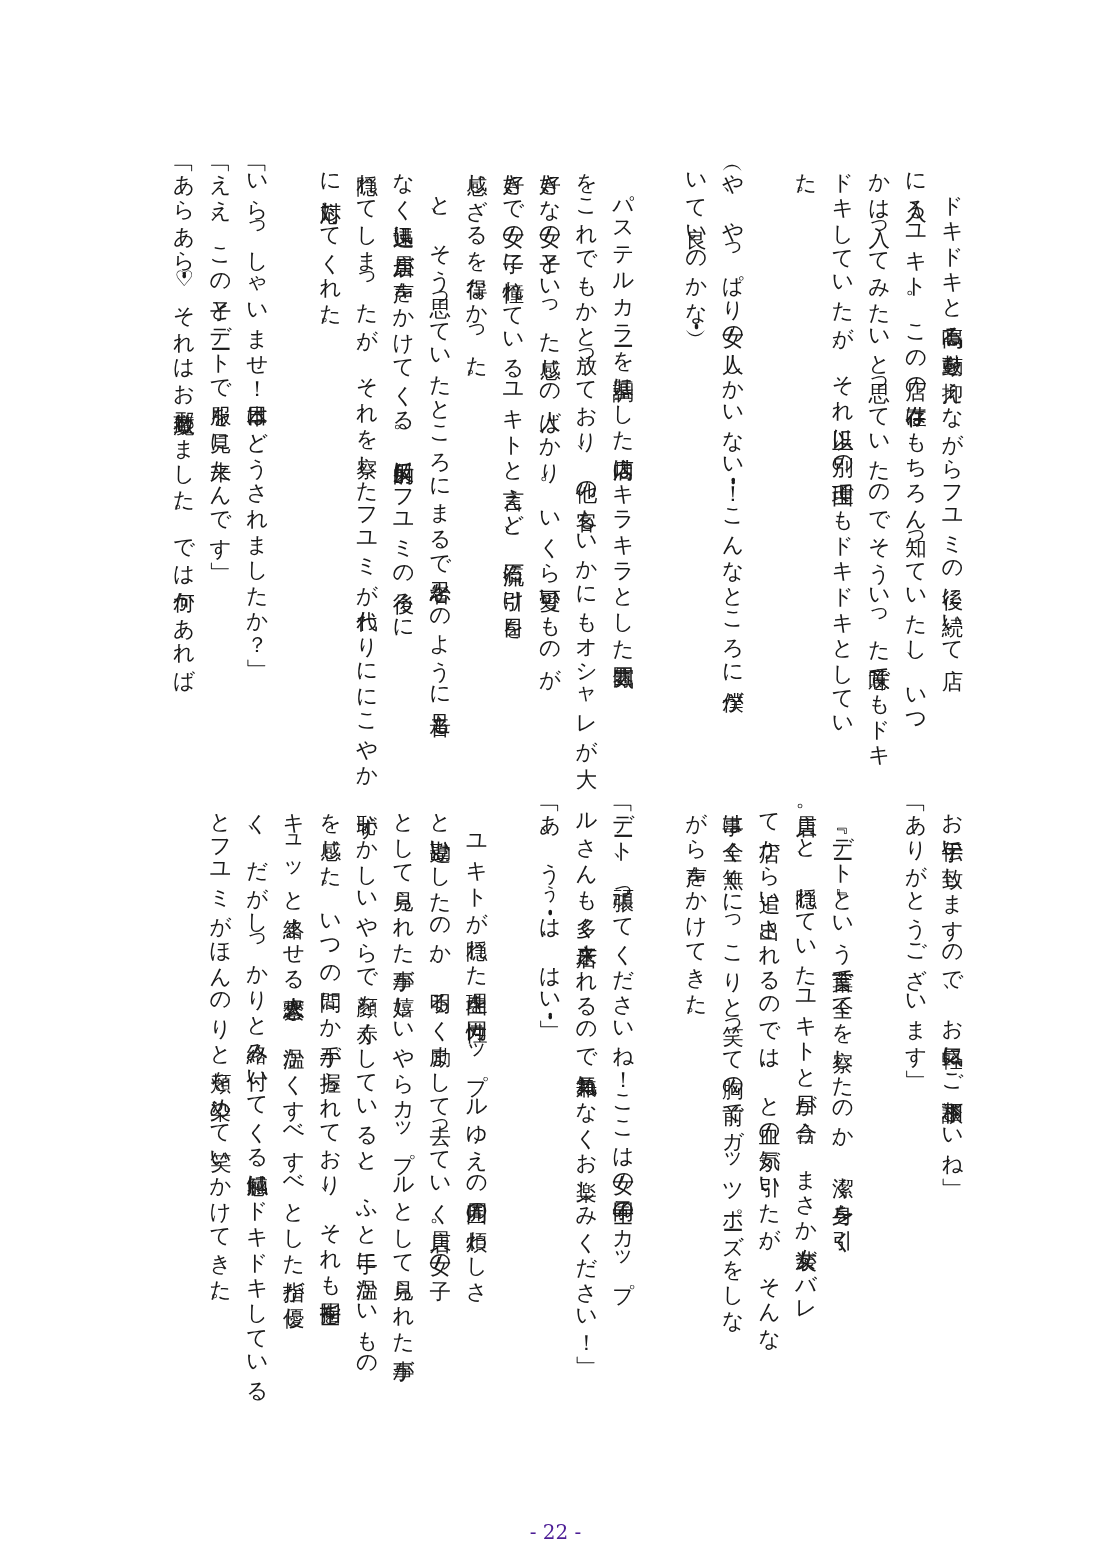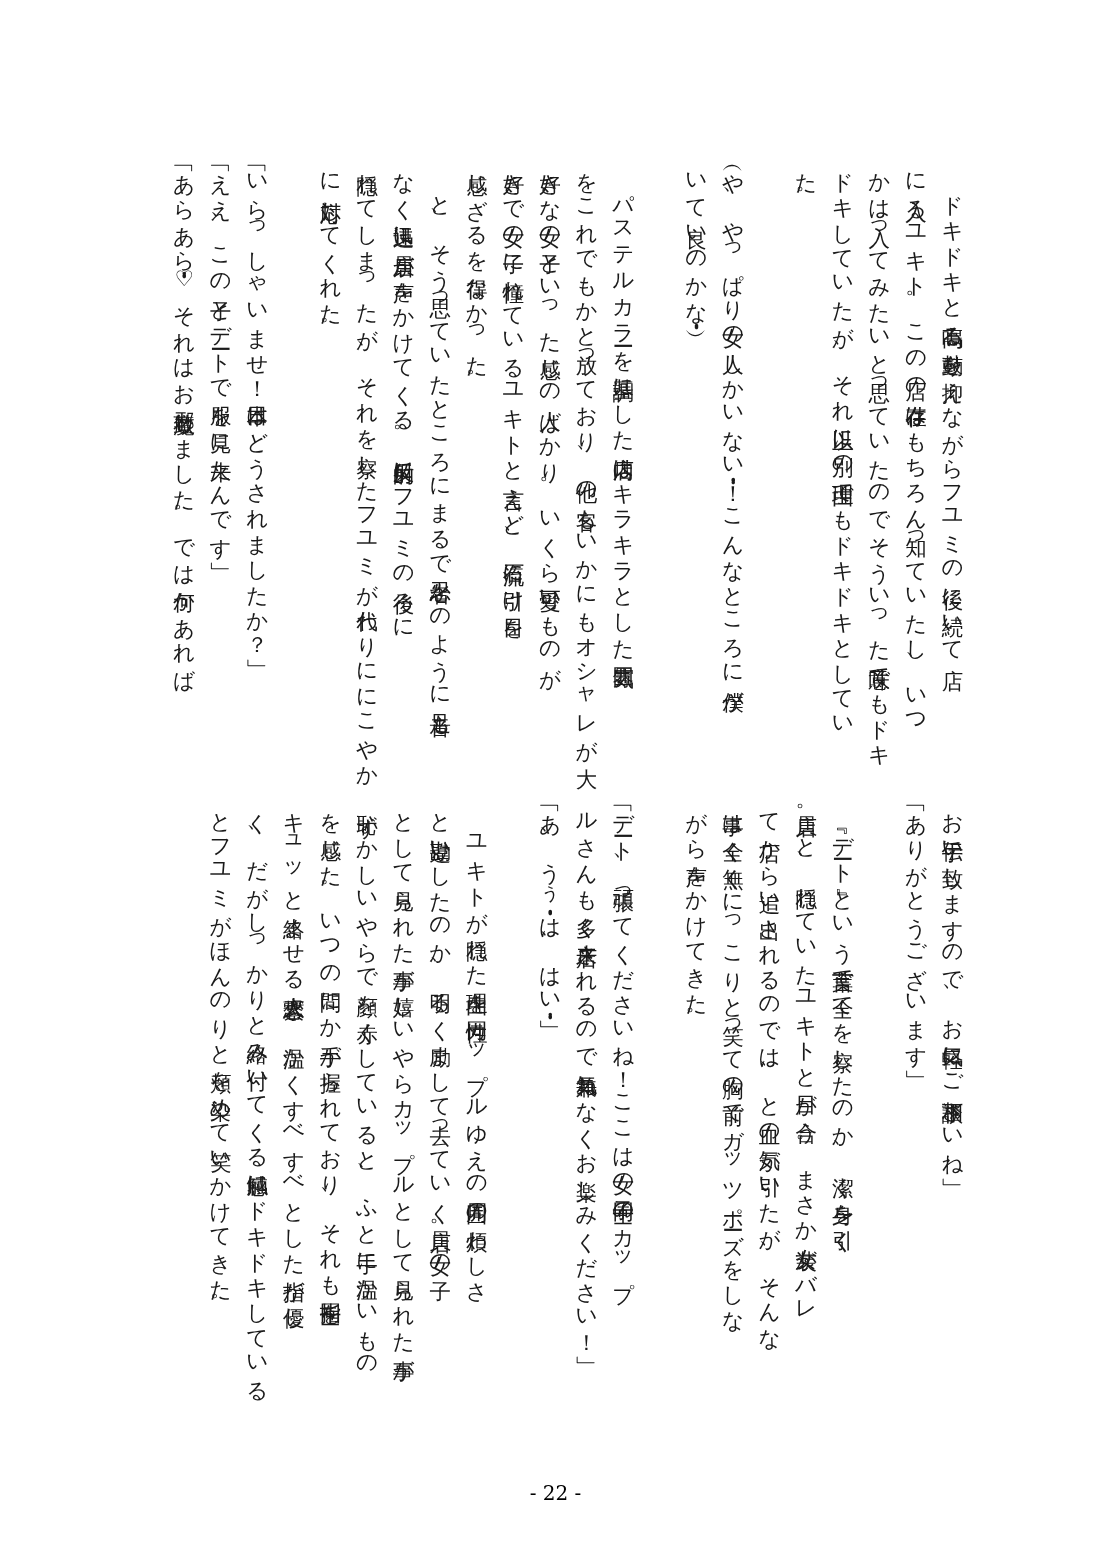--- a/index.html
+++ b/index.html
@@ -20,25 +20,25 @@
     letter-spacing: 1.2px;
     color: #1a1a1a;
     text-orientation: upright;
   }
   .tier.top { top: 158px; height: 600px; }
   .tier.bottom { top: 798px; height: 600px; }
   .line { display: block; white-space: nowrap; }
   .line.blank { visibility: hidden; }
   .page-number {
     position: absolute;
-    top: 1481px; left: 0; width: 1111px;
+    top: 1520px; left: 0; width: 1111px;
     text-align: center;
     font-family: "DejaVu Serif", "Liberation Serif", serif;
     font-size: 20px;
-    color: #000000;
+    color: #4c1d95;
   }
 </style>
 </head>
 <body>
 
 <div class="page">
 
   <div class="tier top">
     <span class="line">　ドキドキと高鳴る鼓動を抑えながらフユミの後に続いて店</span>
     <span class="line">に入るユキト。この店の存在はもちろん知っていたし、いつ</span>

